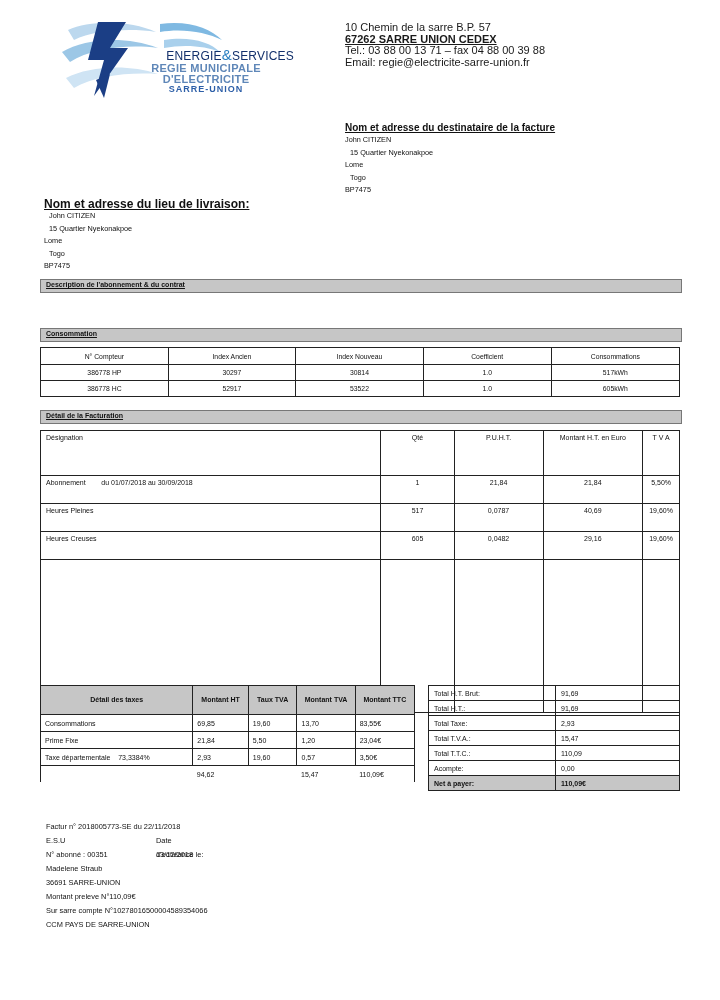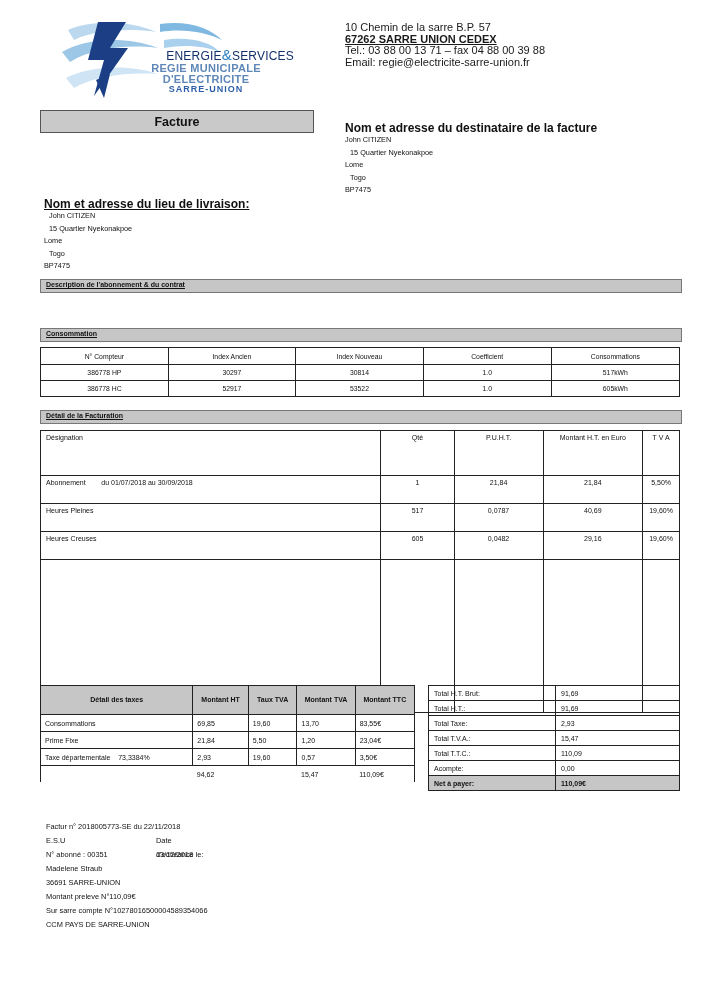--- a/index.html
+++ b/index.html
@@ -22,21 +22,21 @@
 
   
   .fact-banner{position:absolute;left:40px;top:110px;width:272px;height:21px;background:#c9c9c9;border:1px solid #555;
     display:flex;align-items:center;justify-content:center;font-size:12.5px;font-weight:bold;color:#111;}
   .fact-box{position:absolute;left:40px;top:131px;width:272px;height:60px;border:1px solid #444;border-top:none;background:#fff;}
   .fact-box .row{position:absolute;left:7px;font-size:7.2px;color:#111;white-space:nowrap;}
   .fact-box .pg{position:absolute;right:8px;font-size:7.2px;color:#111;}
 
   
   .recip{position:absolute;left:345px;top:122px;font-size:7.3px;line-height:12.4px;color:#111;}
-  .recip .hd{font-weight:bold;font-size:12px;}
+  .recip .hd{font-weight:bold;text-decoration:underline;font-size:10px;}
   .recip .ind{padding-left:5px;}
 
   
   .deliv{position:absolute;left:44px;top:198px;font-size:7.3px;line-height:12.4px;color:#111;}
   .deliv .hd{font-weight:bold;text-decoration:underline;font-size:12px;}
   .deliv .ind{padding-left:5px;}
 
   
   .secbar{position:absolute;left:40px;width:640px;height:12px;background:#c6c6c6;border:1px solid #777;}
   .secbar span{position:absolute;left:5px;top:1px;font-size:7px;font-weight:bold;text-decoration:underline;color:#111;}
@@ -109,21 +109,20 @@
     </div>
   </div>
 
   <div class="issuer">
     <div>10 Chemin de la sarre B.P. 57</div>
     <div class="b">67262 SARRE UNION CEDEX</div>
     <div>Tel.: 03 88 00 13 71 – fax 04 88 00 39 88</div>
     <div>Email: regie@electricite-sarre-union.fr</div>
   </div>
 
-  <div class="fact-banner">Facture</div>
 
   <div class="recip">
     <div class="hd">Nom et adresse du destinataire de la facture</div>
     <div>John CITIZEN</div>
     <div class="ind">15 Quartier Nyekonakpoe</div>
     <div>Lome</div>
     <div class="ind">Togo</div>
     <div>BP7475</div>
   </div>
 

